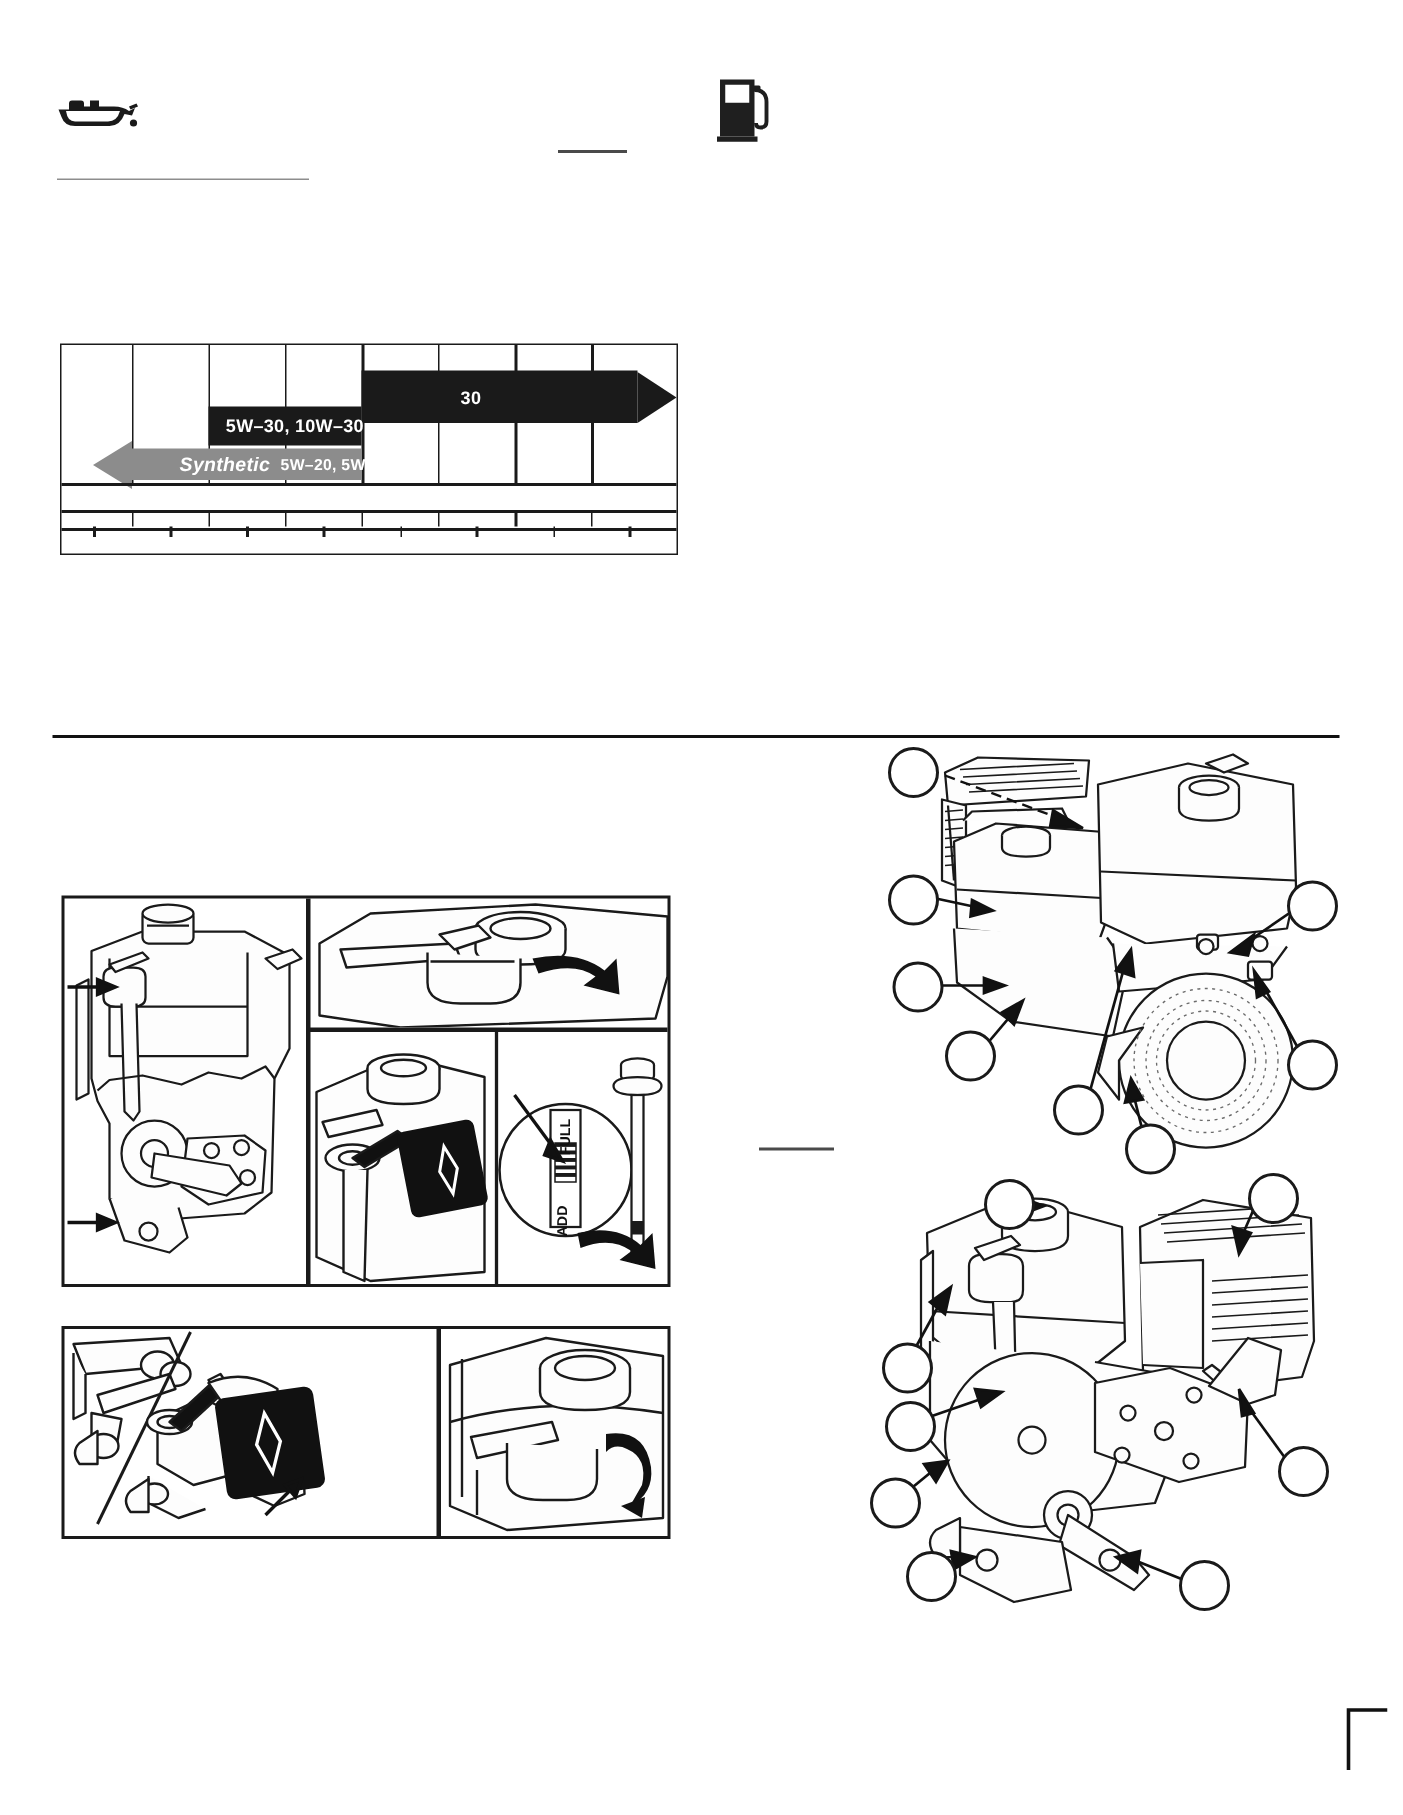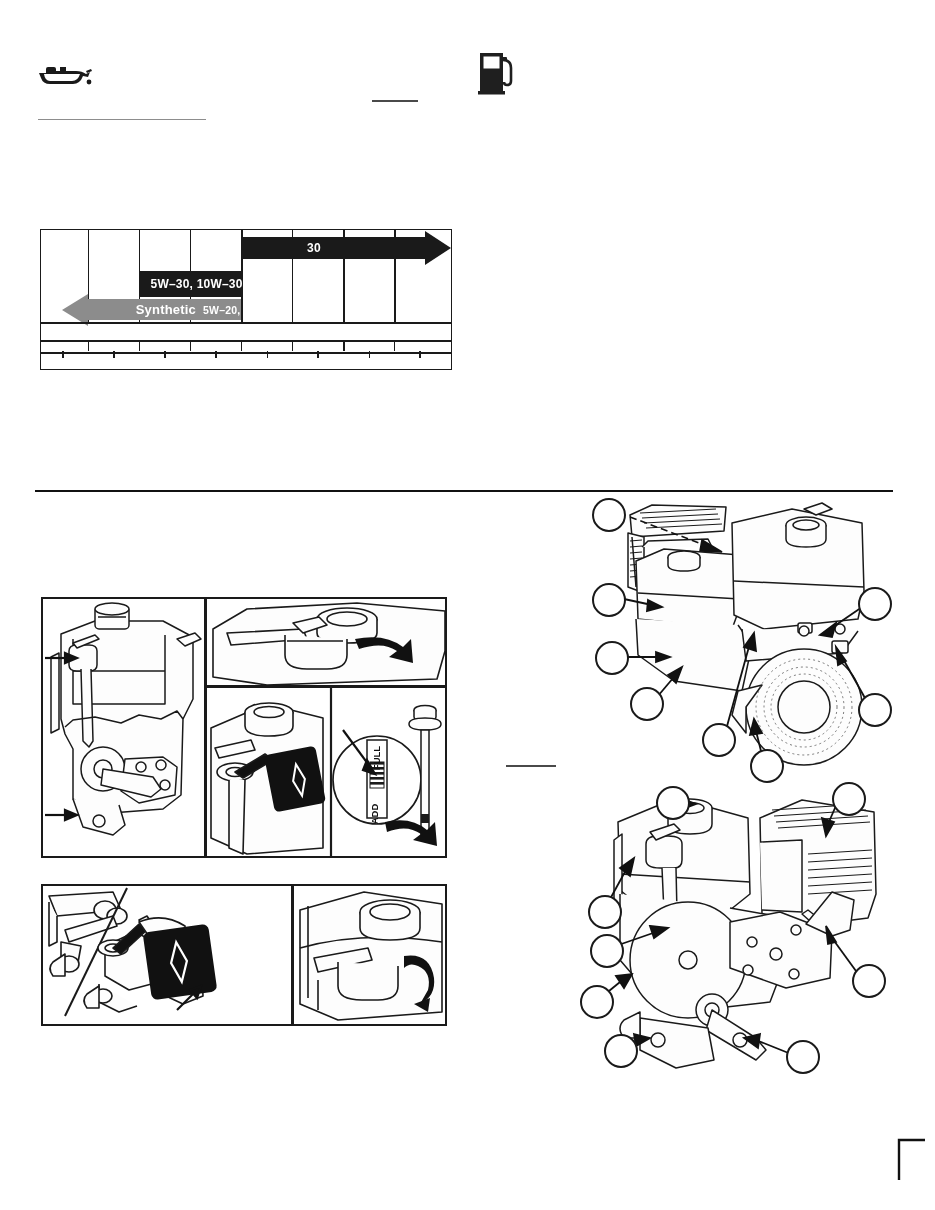--- a/index.html
+++ b/index.html
@@ -209,34 +209,34 @@
     <div class="chart-plot">
 
       <div class="vgrid" style="left:11.4%"></div>
       <div class="vgrid" style="left:23.8%"></div>
       <div class="vgrid" style="left:36.3%"></div>
       <div class="vgrid" style="left:48.8%"></div>
       <div class="vgrid" style="left:61.2%"></div>
       <div class="vgrid" style="left:73.7%"></div>
       <div class="vgrid" style="left:86.1%"></div>
 
-      <div class="bar" style="left:48.8%; top:7px; right:0; height:22px;">
+      <div class="bar" style="left:48.8%; top:17px; right:0; height:35px;">
         <div class="bar-body" style="width:calc(100% - 26px); background:#1a1a1a;"></div>
         <div class="bar-arrow-right" style="right:0; border-left:26px solid #1a1a1a;"></div>
         <span class="bar-label" style="font-size:12px; margin-left:66px;">30</span>
       </div>
 
       <div class="bar" style="left:23.8%; top:41px; width:25.0%; height:26px; background:#1a1a1a;">
         <span class="bar-label" style="font-size:12px; margin-left:12px;">5W–30,  10W–30</span>
       </div>
 
       <div class="bar" style="left:11.4%; top:69px; width:37.4%; height:21px;">
         <div class="bar-body" style="left:0; width:100%; background:#8c8c8c;"></div>
         <div class="bar-arrow-left" style="left:-26px; border-right:26px solid #8c8c8c; border-top-width:16px; border-bottom-width:16px;"></div>
-        <span class="bar-label" style="font-size:13px; margin-left:48px;">Synthetic</span>
+        <span class="bar-label" style="font-size:13px; margin-left:32px;font-style:italic;">Synthetic</span>
         <span class="bar-label" style="font-size:10.5px; margin-left:7px;">5W–20, 5W–30</span>
       </div>
     </div>
 
     <div class="chart-hrule" style="top:92px;"></div>
     <div class="chart-hrule" style="top:110px;"></div>
     <div class="chart-hrule" style="top:122px;"></div>
 
     <div class="tick-band" style="top:110px;">
       <div class="tick tick-major" style="left:11.4%"></div>

